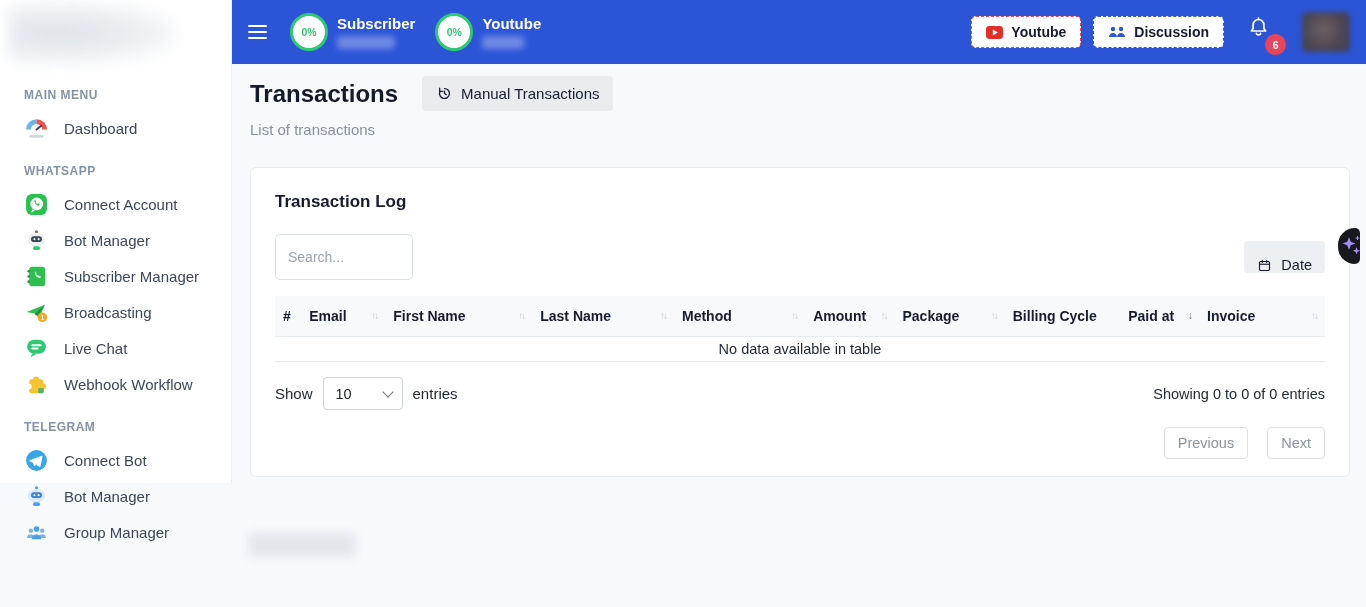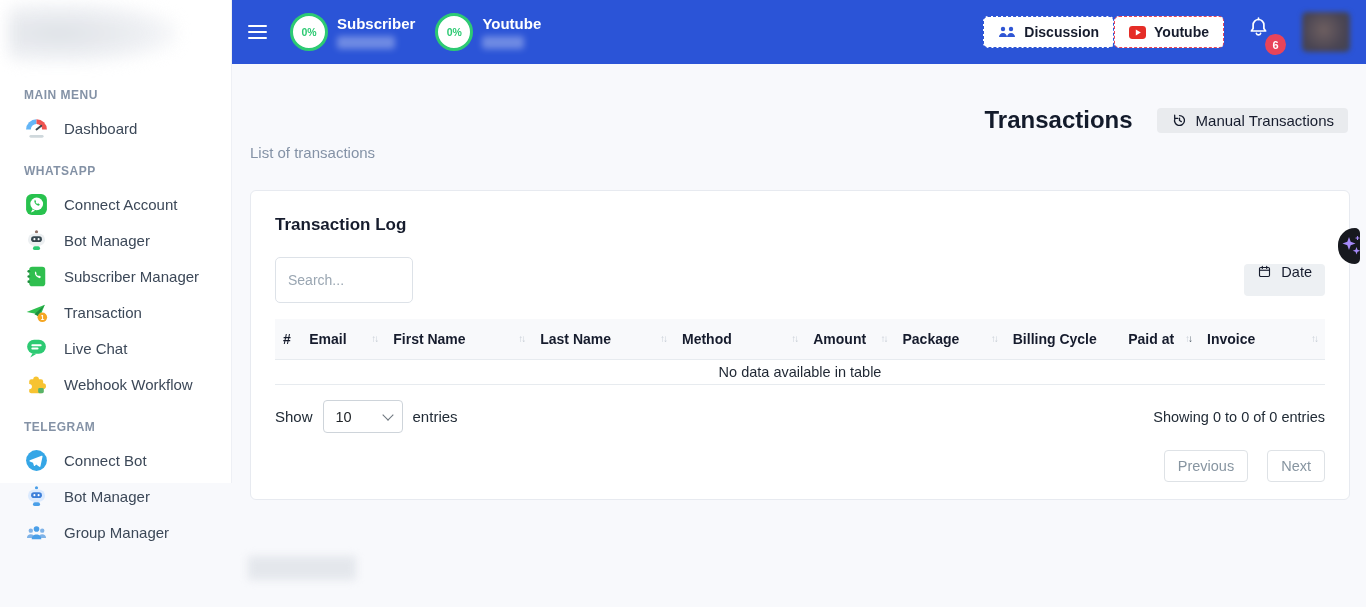--- a/index.html
+++ b/index.html
@@ -31,31 +31,31 @@
   .top-btn { height:32px; display:flex; align-items:center; gap:8px; background:#fff; border-radius:5px; padding:0 14px; font-size:14px; font-weight:600; color:#161c2d; cursor:pointer; }
   .btn-youtube { border:1px dashed #e8445a; }
   .btn-discussion { border:1px dashed #2f55d4; margin-left:12px; }
   .bell-wrap { position:relative; margin-left:22px; width:30px; height:34px; cursor:pointer; }
   .badge { position:absolute; right:-10px; bottom:-6px; width:21px; height:21px; border-radius:50%; background:#e8445a; color:#fff; font-size:11px; font-weight:700; display:flex; align-items:center; justify-content:center; }
   .avatar { margin-left:26px; margin-right:16px; width:48px; height:40px; border-radius:5px;
     background:radial-gradient(circle at 45% 45%, #6e5f60 0%, #4a4553 60%, #3f4254 100%); filter:blur(2.5px); cursor:pointer; }
 
   
   .content { position:absolute; left:232px; top:64px; width:1134px; height:543px; background:#f8f9fc; }
-  .page-head { padding:42px 18px 0 18px; display:flex; align-items:center; gap:24px;justify-content:flex-end; }
+  .page-head { padding:12px 18px 0 18px; display:flex; align-items:center; gap:24px; }
   .page-title { font-size:24px; font-weight:700; color:#131b2b; }
-  .btn-soft { display:flex; align-items:center; gap:8px; background:#e9ebee; border:none; border-radius:4px; height:25px; padding:0 14px; font-size:15px; color:#161c2d; font-family:inherit; cursor:pointer; }
+  .btn-soft { display:flex; align-items:center; gap:8px; background:#e9ebee; border:none; border-radius:4px; height:35px; padding:0 14px; font-size:15px; color:#161c2d; font-family:inherit; cursor:pointer; }
   .page-sub { padding:10px 18px 0; font-size:15px; color:#8492a6; }
 
   .card { margin:29px 16px 0 18px; width:1100px; height:310px; background:#fff; border:1px solid #e7eaf0; border-radius:6px; padding:24px; }
   .card-title { font-size:17px; font-weight:700; color:#161c2d; }
   .toolbar { margin-top:22px; display:flex; align-items:center; justify-content:space-between; }
   .search-input { width:138px; height:46px; border:1px solid #dde2e8; border-radius:5px; padding:0 12px; font-size:14px; font-family:inherit; color:#3c4858; outline:none; }
   .search-input::placeholder { color:#9aa6b2; }
-  .btn-date { display:flex; align-items:flex-start; gap:9px; background:#edf0f3; border:none; border-radius:4px; height:32px; padding:0 13px; font-size:14.5px; color:#161c2d; font-family:inherit; cursor:pointer; }
+  .btn-date { display:flex; align-items:flex-end; gap:9px; background:#edf0f3; border:none; border-radius:4px; height:32px; padding:0 13px; font-size:14.5px; color:#161c2d; font-family:inherit; cursor:pointer; }
 
   table.dt { width:100%; border-collapse:collapse; margin-top:16px; }
   table.dt th { background:#f8f9fb; text-align:left; font-size:14px; font-weight:700; color:#161c2d; padding:12px 8px; border-bottom:1px solid #e7ebef; white-space:nowrap; }
   .th-in { display:flex; align-items:center; justify-content:space-between; gap:6px; }
   .sort { display:inline-flex; font-size:10px; font-weight:400; color:#c6cdd5; letter-spacing:-2px; line-height:1; }
   .sort.desc .dn { color:#4e5b66; }
   td.empty { text-align:center; font-size:14.5px; color:#1f2733; padding:4px 8px; border-bottom:1px solid #e7ebef; }
 
   .table-footer { margin-top:15px; display:flex; align-items:center; justify-content:space-between; }
   .show-wrap { display:flex; align-items:center; gap:10px; font-size:15px; color:#212b36; }
@@ -131,21 +131,21 @@
     </div>
     <div class="nav-item">
       <span class="nicon">
         <svg width="25" height="25" viewBox="0 0 24 24">
             <path d="M2.5 11.5 20 4.5l-5.3 13-3.4-4.4z" fill="#2fbf4f"></path>
             <path d="M10 13.6 20 4.5l-6.8 10.9z" fill="#1e8e3e"></path>
             <circle cx="17.6" cy="16.6" r="4.6" fill="#f5a623"></circle>
             <text x="17.6" y="18.9" font-size="6.6" font-weight="bold" fill="#fff" text-anchor="middle" font-family="Liberation Sans, sans-serif">1</text>
           </svg>
       </span>
-      <span class="nlabel">Transaction</span>
+      <span class="nlabel">Broadcasting</span>
     </div>
     <div class="nav-item">
       <span class="nicon">
         <svg width="25" height="25" viewBox="0 0 24 24">
             <rect x="3" y="3.6" width="18" height="13.4" rx="6.7" fill="#2dca73"></rect>
             <path d="M8.4 16.2 6 20.6l5.6-3.4z" fill="#2dca73"></path>
             <path d="M8 8.8h8" stroke="#fff" stroke-width="1.9" stroke-linecap="round"></path>
             <path d="M8 12h5" stroke="#fff" stroke-width="1.9" stroke-linecap="round"></path>
           </svg>
       </span>
@@ -221,41 +221,41 @@
 
   <div class="stat">
     <div class="stat-circle">0%</div>
     <div class="stat-col">
       <span class="stat-label">Youtube</span>
       <span class="stat-pill pill-w44"></span>
     </div>
   </div>
 
   <div class="top-spacer"></div>
+
+  <button class="top-btn btn-youtube">
+    <span style="display:flex;">
+      <svg width="17" height="13" viewBox="0 0 17 13">
+          <rect width="17" height="13" rx="3.4" fill="#e52d27"></rect>
+          <path d="M6.8 3.6v5.8l5-2.9z" fill="#fff"></path>
+        </svg>
+    </span>
+    <span>Youtube</span>
+  </button>
 
   <button class="top-btn btn-discussion">
     <span style="display:flex;">
       <svg width="18" height="14" viewBox="0 0 18 14">
           <circle cx="5" cy="4" r="2.2" fill="#2f55d4"></circle>
           <circle cx="13" cy="4" r="2.2" fill="#2f55d4"></circle>
           <path d="M1 12c0-2.3 1.8-4 4-4s4 1.7 4 4z" fill="#2f55d4"></path>
           <path d="M9 12c0-2.3 1.8-4 4-4s4 1.7 4 4z" fill="#2f55d4"></path>
         </svg>
     </span>
     <span>Discussion</span>
-  </button>
-
-  <button class="top-btn btn-youtube">
-    <span style="display:flex;">
-      <svg width="17" height="13" viewBox="0 0 17 13">
-          <rect width="17" height="13" rx="3.4" fill="#e52d27"></rect>
-          <path d="M6.8 3.6v5.8l5-2.9z" fill="#fff"></path>
-        </svg>
-    </span>
-    <span>Youtube</span>
   </button>
 
   <div class="bell-wrap">
     <span style="display:flex;">
       <svg width="25" height="27" viewBox="0 0 25 27">
           <path d="M12.5 4.5a5.4 5.4 0 0 0-5.4 5.4v3.6L5.4 16h14.2l-1.7-2.5V9.9a5.4 5.4 0 0 0-5.4-5.4z" fill="none" stroke="#fff" stroke-width="1.7" stroke-linejoin="round"></path>
           <path d="M10.4 18.4a2.2 2.2 0 0 0 4.2 0" fill="none" stroke="#fff" stroke-width="1.7" stroke-linecap="round"></path>
           <path d="M12.5 3v1.5" stroke="#fff" stroke-width="1.7" stroke-linecap="round"></path>
         </svg>
     </span>

